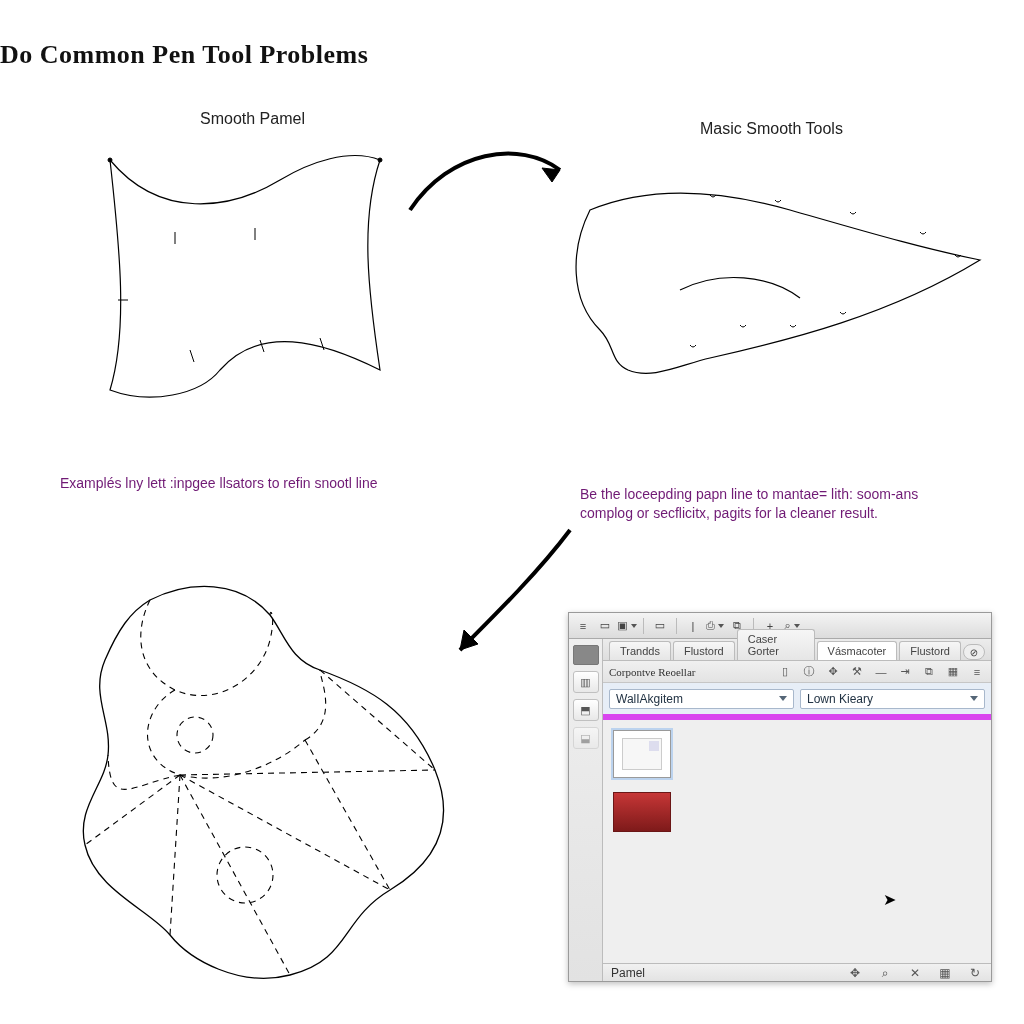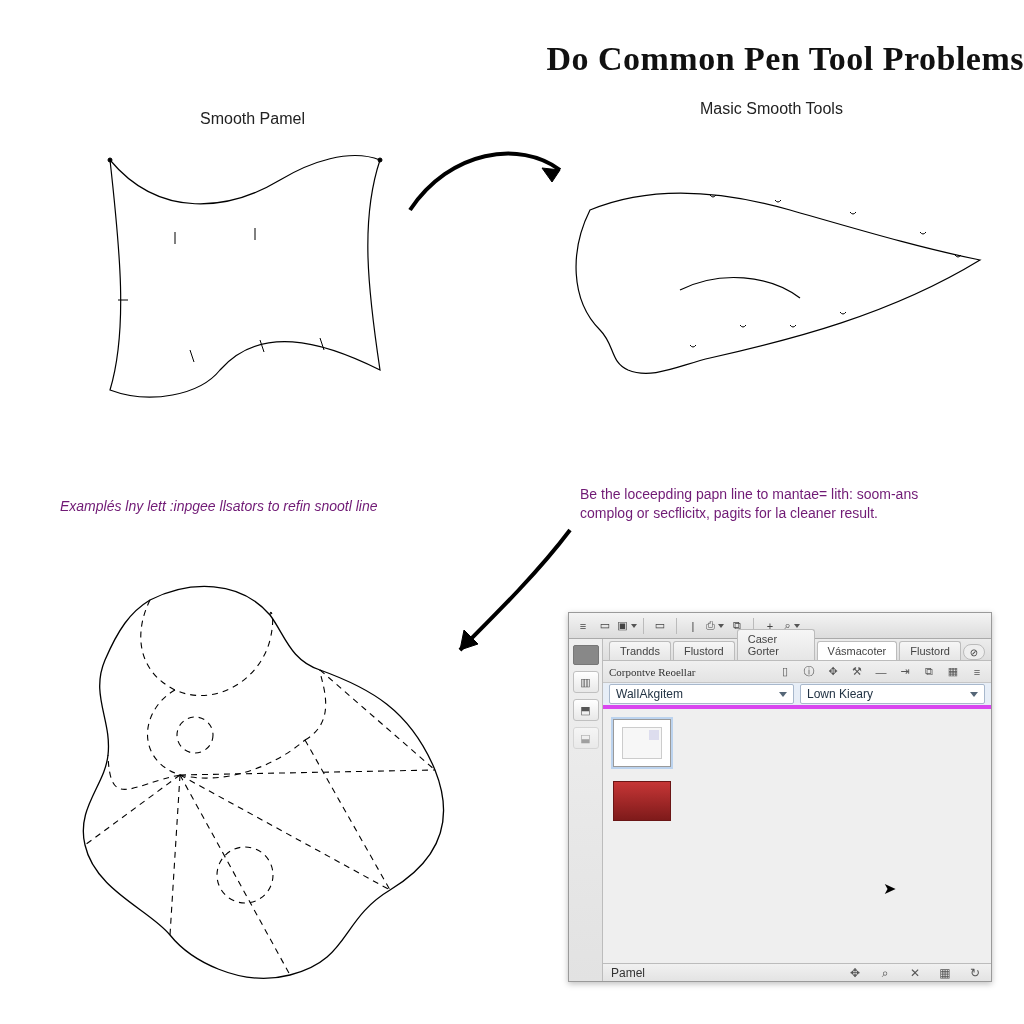--- a/index.html
+++ b/index.html
@@ -9,41 +9,41 @@
     background: #ffffff;
     font-family: "Segoe UI", Tahoma, Geneva, sans-serif;
     position: relative;
     overflow: hidden;
   }
   .title {
     position: absolute;
     top: 40px;
     left: 0;
     width: 100%;
-    text-align: right;
+    text-align: left;
     font-family: "Comic Sans MS", "Comic Sans", cursive;
     font-weight: bold;
-    font-size: 34px;
+    font-size: 26px;
     letter-spacing: 0.5px;
     color: #111;
   }
   .subhead {
     position: absolute;
     font-size: 16px;
     color: #222;
   }
   .sub-left { top: 110px; left: 200px; }
-  .sub-right { top: 100px; left: 700px; }
+  .sub-right { top: 120px; left: 700px; }
   .caption {
     position: absolute;
     font-size: 14px;
     color: #701a75;
     line-height: 1.35;
   }
-  .cap-left { top: 497px; left: 60px; width: 360px; font-style: italic; }
+  .cap-left { top: 474px; left: 60px; width: 360px; }
   .cap-right { top: 485px; left: 580px; width: 380px; }
 
   
   .shape { position: absolute; stroke: #000; fill: none; }
   .shape1 { top: 140px; left: 80px; }
   .shape2 { top: 140px; left: 560px; }
   .shape3 { top: 560px; left: 40px; }
   .arrow  { position: absolute; stroke: #000; fill: none; }
   .arrow1 { top: 130px; left: 400px; }
   .arrow2 { top: 520px; left: 430px; }
@@ -115,23 +115,23 @@
   .subbar {
     height: 22px;
     background: linear-gradient(#f0f0f0,#e3e3e3);
     border-bottom:1px solid #c6c6c6;
     display:flex; align-items:center; font-size:11px; color:#333;
     padding:0 6px; gap:8px;
   }
   .subbar .lbl { margin-right: auto; font-family: Liberation Serif, serif; }
   .sb-ic{width:16px;height:16px;display:inline-flex;align-items:center;justify-content:center;color:#555;}
   .dropdowns {
-    height: 26px;
+    height: 37px;
     background:#e7eef7;
-    border-bottom:4px solid #d946ef;
+    border-bottom:6px solid #d946ef;
     display:flex; align-items:center; padding:0 6px; gap:6px; font-size:12px;
   }
   .dd {
     flex:1; height:20px; background:#fff; border:1px solid #a8b8cc; border-radius:2px;
     display:flex; align-items:center; padding:0 6px; justify-content:space-between;
     color:#234;
   }
   .dd .caret{
     border-left:4px solid transparent;border-right:4px solid transparent;border-top:5px solid #567;
   }

